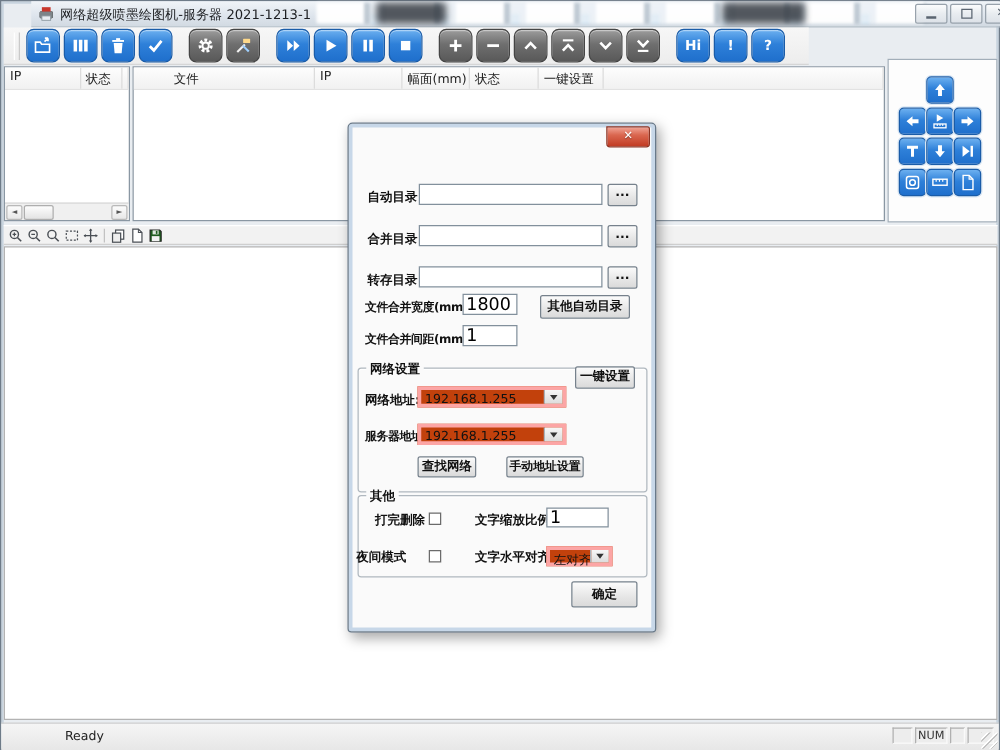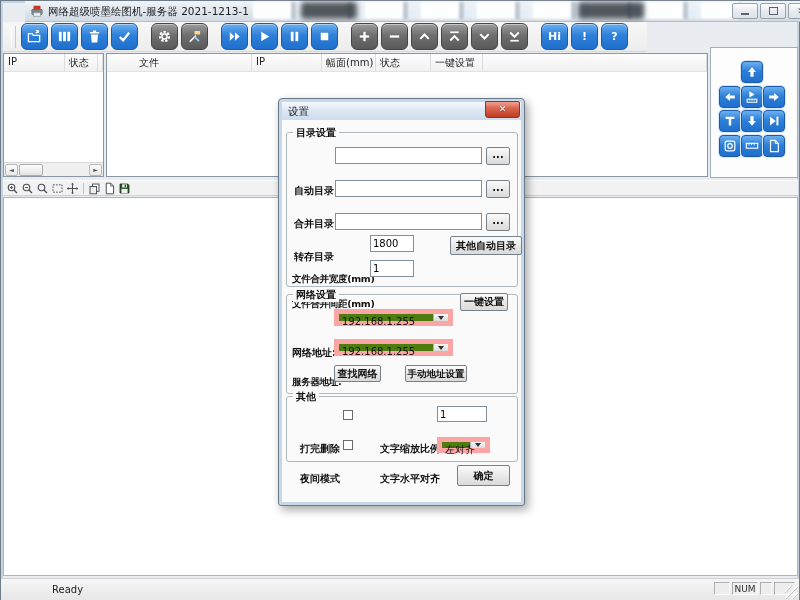--- a/index.html
+++ b/index.html
@@ -76,27 +76,27 @@
     border:1px solid #68798a;border-radius:4px 4px 3px 3px;
     box-shadow:inset 0 0 0 3px #c7d7e8, 3px 4px 10px rgba(0,0,0,.35);}
   .dlg-title{position:absolute;left:3px;top:3px;right:3px;height:18px;border-radius:2px 2px 0 0;
     background:linear-gradient(#f6f9fc,#dde8f3 45%,#ccdbec);}
   .dlg-title-text{position:absolute;left:6px;top:3px;font-size:10.5px;color:#15171a;}
   .dlg-close{position:absolute;right:4px;top:2px;width:33px;height:15px;border-radius:0 2px 3px 3px;
     background:linear-gradient(#f0a293,#da6750 40%,#c13b23);border:1px solid #8f3322;
     color:#fff;font-size:9px;font-weight:bold;text-align:center;line-height:14px;text-shadow:0 1px 1px rgba(0,0,0,.4);}
   .group{position:absolute;border:1px solid #b0b8bf;border-radius:3px;box-shadow:inset 0 1px 0 #fff;}
   .gtitle{position:absolute;top:-7px;left:6px;background:#fafafa;padding:0 3px;font-size:10px;font-weight:bold;color:#111;white-space:nowrap;}
-  .lbl{position:absolute;font-size:10px;font-weight:bold;color:#111;white-space:nowrap;margin-top:33px;}
+  .lbl{position:absolute;font-size:10px;font-weight:bold;color:#111;white-space:nowrap;}
   .lbl-sm{font-size:9.5px;letter-spacing:-0.3px;}
-  .tin{position:absolute;height:17px;border:1px solid #82909c;background:#fff;font-size:10px;
+  .tin{position:absolute;height:17px;border:1px solid #82909c;background:#fff;font-size:14px;
     font-family:"DejaVu Sans",sans-serif;padding:0 2px;box-sizing:border-box;}
   .btn{position:absolute;background:linear-gradient(#fbfbfb,#e6e6e6 60%,#dadada);border:1px solid #76818c;
     border-radius:2px;font-size:10px;font-weight:bold;color:#111;text-align:center;box-sizing:border-box;}
-  .combo{position:absolute;background:#4d7c0f;border:5px solid #fca5a5;box-sizing:border-box;font-size:10px;color:#111;}
+  .combo{position:absolute;background:#c2410c;border:3px solid #fca5a5;box-sizing:border-box;font-size:10px;color:#111;}
   .combo-text{position:absolute;left:3px;top:2px;white-space:nowrap;}
   .combo-btn{position:absolute;right:0;top:0;bottom:0;width:14px;background:linear-gradient(#f7f7f7,#dcdcdc);
     border-left:1px solid #aab3bb;display:flex;align-items:center;justify-content:center;}
   .combo-arrow{width:0;height:0;border-left:3.5px solid transparent;border-right:3.5px solid transparent;border-top:4px solid #333;}
   .cb{position:absolute;width:10px;height:10px;border:1px solid #6b6b6b;background:#fff;box-sizing:border-box;}
 </style>
 </head>
 <body>
 
 <div id="window">
@@ -426,32 +426,26 @@
   <div class="statusbar">
     <span class="status-msg">Ready</span>
     <div class="scell" style="left:713px;width:16px;"></div>
     <div class="scell" style="left:731px;width:26px;">NUM</div>
     <div class="scell" style="left:759px;width:12px;"></div>
     <div class="scell" style="left:773px;width:21px;"></div>
     <div class="grip-corner"></div>
   </div>
 
   <div class="dialog">
-    <div class="dlg-title">
-      <span class="dlg-title-text">设置</span>
-    </div>
     <div class="dlg-close">✕</div>
 
-    <div class="group" style="left:7px;top:33px;width:230px;height:153px;">
-      <span class="gtitle">目录设置</span>
-    </div>
     <div id="dir-rows"></div>
     <span class="lbl lbl-sm" style="left:13px;top:141px;">文件合并宽度(mm)</span>
     <input class="tin" style="left: 91px; top: 136px; width: 44px;" value="1800">
-    <div class="btn" style="left:171px;top:137px;width:72px;height:19px;line-height:17px;">其他自动目录</div>
+    <div class="btn" style="left:153px;top:137px;width:72px;height:19px;line-height:17px;">其他自动目录</div>
     <span class="lbl lbl-sm" style="left:13px;top:166px;">文件合并间距(mm)</span>
     <input class="tin" style="left: 91px; top: 161px; width: 44px;" value="1">
 
     <div class="group" style="left:7px;top:195px;width:230px;height:98px;">
       <span class="gtitle">网络设置</span>
     </div>
     <span class="lbl" style="left:13px;top:214px;">网络地址:</span>
     <div class="combo" style="left:55px;top:210px;width:119px;height:17px;">
       <span class="combo-text">192.168.1.255</span>
       <span class="combo-btn">
@@ -469,21 +463,21 @@
     <div class="btn" style="left:55px;top:266px;width:47px;height:17px;line-height:15px;">查找网络</div>
     <div class="btn" style="left:126px;top:266px;width:62px;height:17px;line-height:15px;font-size:9.5px;">手动地址设置</div>
 
     <div class="group" style="left:7px;top:297px;width:230px;height:64px;">
       <span class="gtitle">其他</span>
     </div>
     <span class="lbl" style="left:21px;top:310px;">打完删除</span>
     <span class="cb" style="left:64px;top:311px;"></span>
     <span class="lbl" style="left:101px;top:310px;">文字缩放比例</span>
     <input class="tin" style="left: 158px; top: 307px; width: 50px; height: 16px;" value="1">
-    <span class="lbl" style="left:21px;top:340px;">夜间模式</span>
+    <span class="lbl" style="left:6px;top:340px;">夜间模式</span>
     <span class="cb" style="left:64px;top:341px;"></span>
     <span class="lbl" style="left:101px;top:340px;">文字水平对齐</span>
     <div class="combo" style="left:158px;top:338px;width:53px;height:16px;">
       <span class="combo-text" style="top:1px;">左对齐</span>
       <span class="combo-btn">
           <span class="combo-arrow"></span>
         </span>
     </div>
 
     <div class="btn" style="left:178px;top:366px;width:53px;height:21px;line-height:19px;">确定</div>

